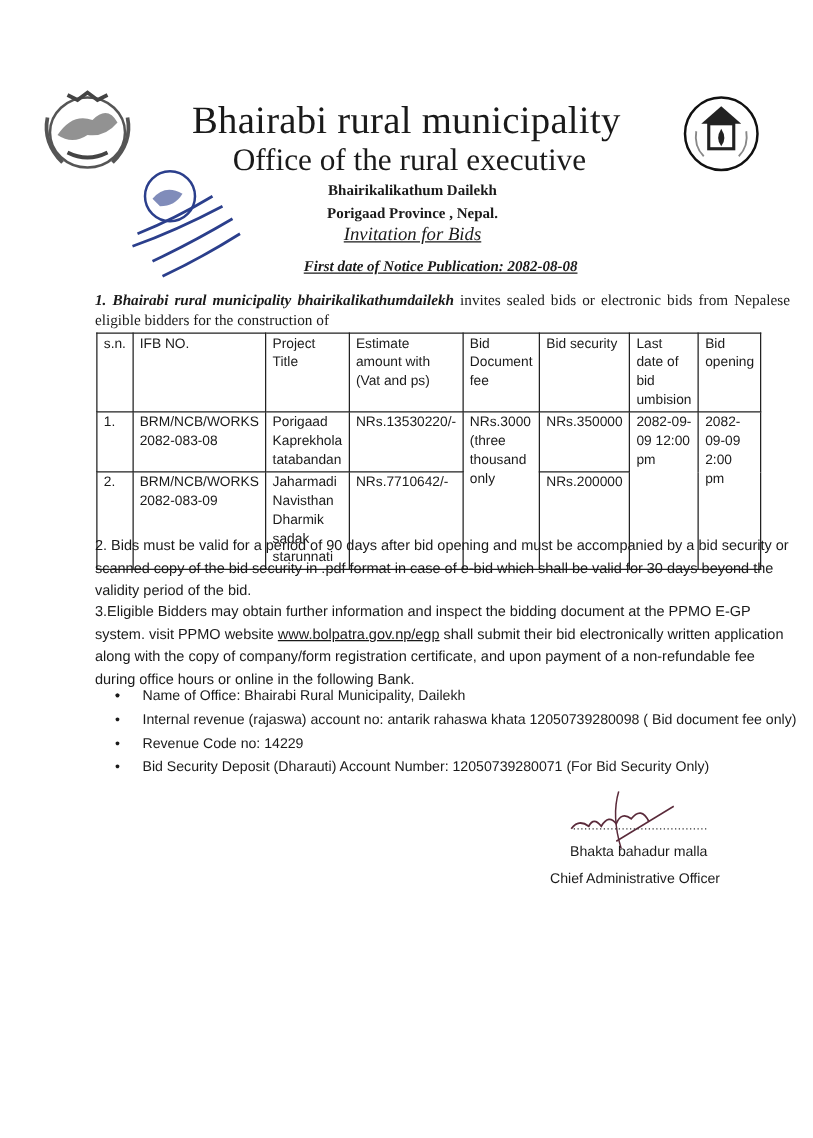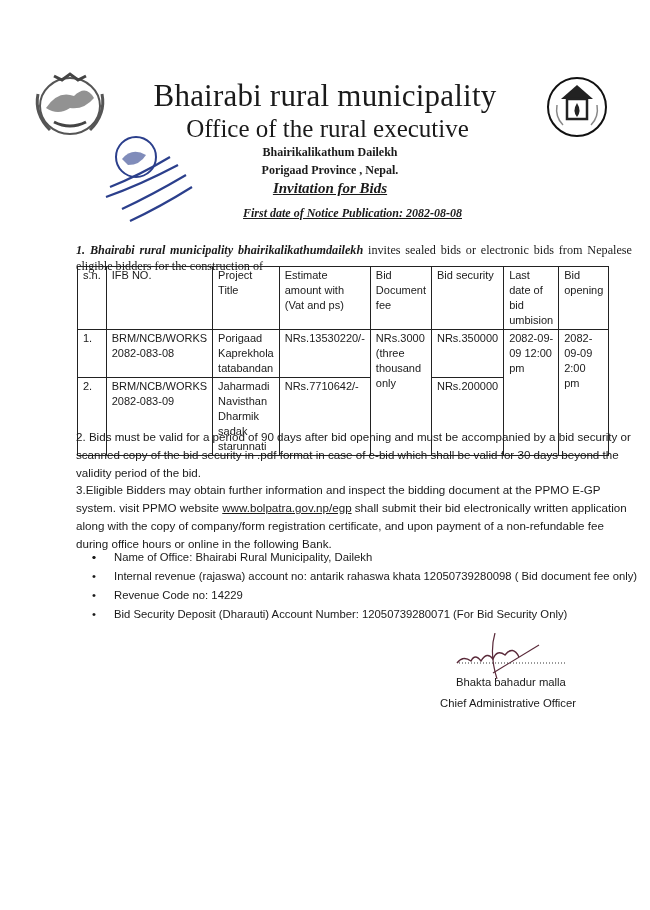--- a/index.html
+++ b/index.html
@@ -9,24 +9,24 @@
 
   .logo-left { position:absolute; left:28px; top:64px; width:84px; height:80px; }
   .logo-right { position:absolute; left:545px; top:75px; width:64px; height:64px; }
   .stamp { position:absolute; left:100px; top:135px; width:130px; height:90px; }
 
   .title { position:absolute; left:0; width:650px; text-align:center; }
   .t1 { top:78px; left:150px; width:350px; font-size:31px; letter-spacing:0.2px; }
   .t2 { top:115px; left:170px; width:315px; font-size:25px; }
   .t3 { top:145px; left:230px; width:200px; font-size:12px; font-weight:bold; }
   .t4 { top:163px; left:230px; width:200px; font-size:12px; font-weight:bold; }
-  .t5 { top:180px; left:230px; width:200px; font-size:15px; font-weight:bold; font-style:italic; text-decoration:underline; }
+  .t5 { top:180px; left:230px; width:200px; font-size:15px; font-weight:normal; font-style:italic; text-decoration:underline; }
   .pubdate { position:absolute; top:206px; left:243px; font-size:12px; font-style:italic; font-weight:bold; text-decoration:underline; }
 
-  .para1 { position:absolute; top:242px; left:76px; width:556px; font-size:12.2px; line-height:16px; text-align:justify; }
+  .para1 { position:absolute; top:232px; left:76px; width:556px; font-size:12.2px; line-height:16px; text-align:justify; }
   .para1 .bi { font-weight:bold; font-style:italic; }
 
   table.bids { position:absolute; top:266px; left:77px; width:477px; border-collapse:collapse; font-size:11px; line-height:15px; }
   table.bids td, table.bids th { border:1px solid #222; vertical-align:top; padding:1px 5px; font-weight:normal; text-align:left; }
   table.bids .c { text-align:left;margin-left:10px; }
 
   .para { position:absolute; left:76px; width:556px; font-size:11.6px; line-height:18px; }
   .p2 { top:428px; }
   .p3 { top:481px; }
   .p3 a { color:#1a1a1a; text-decoration:underline; }

